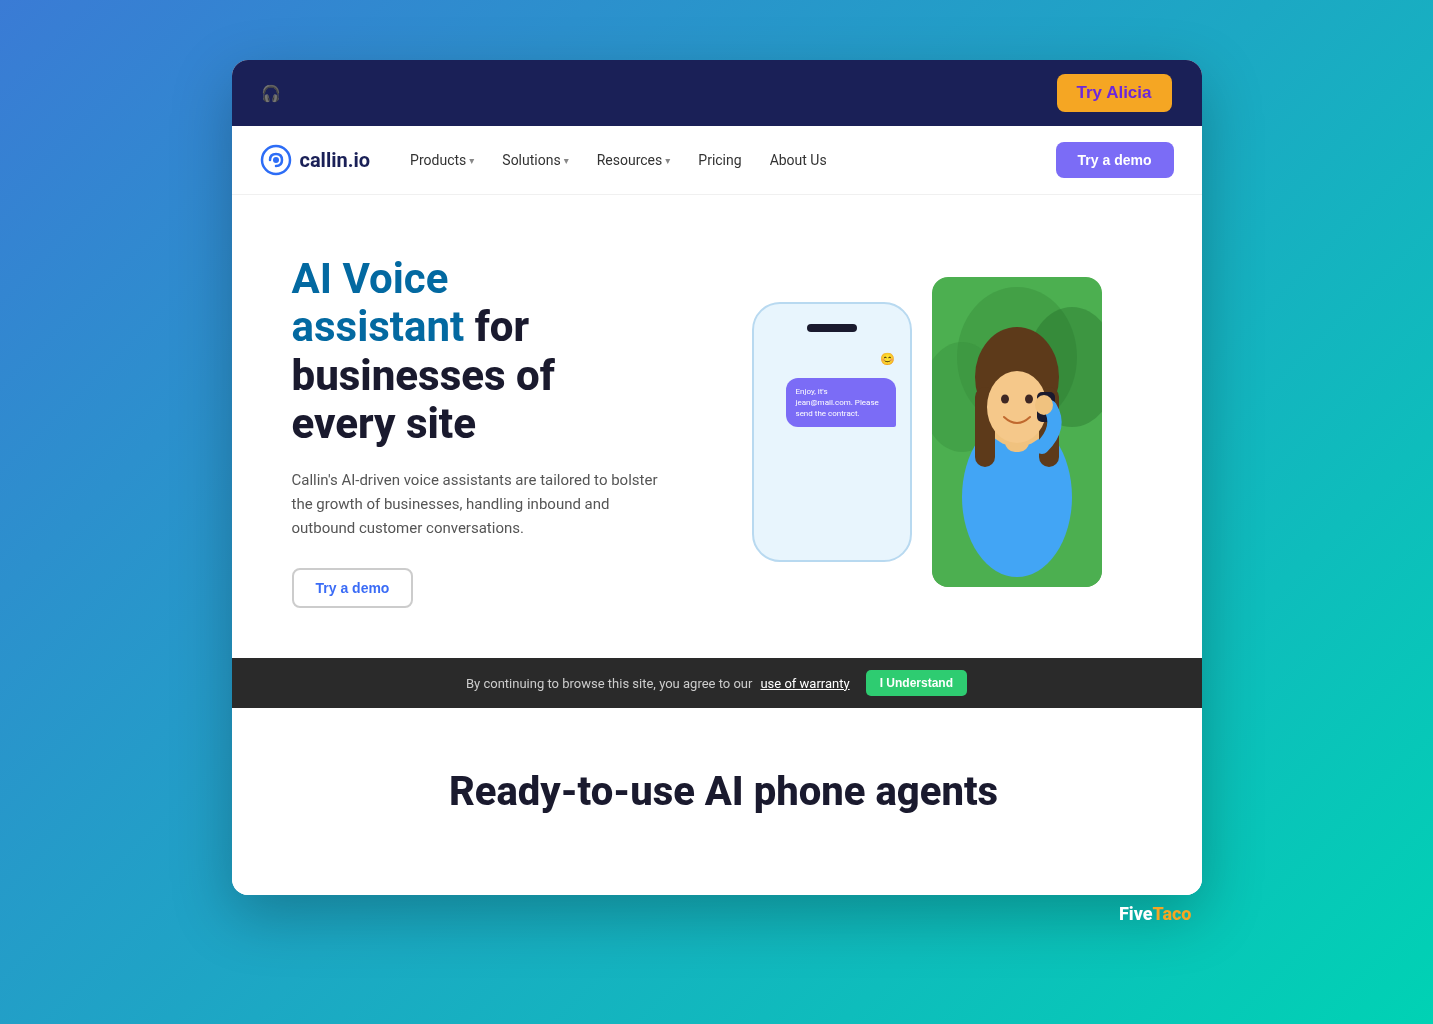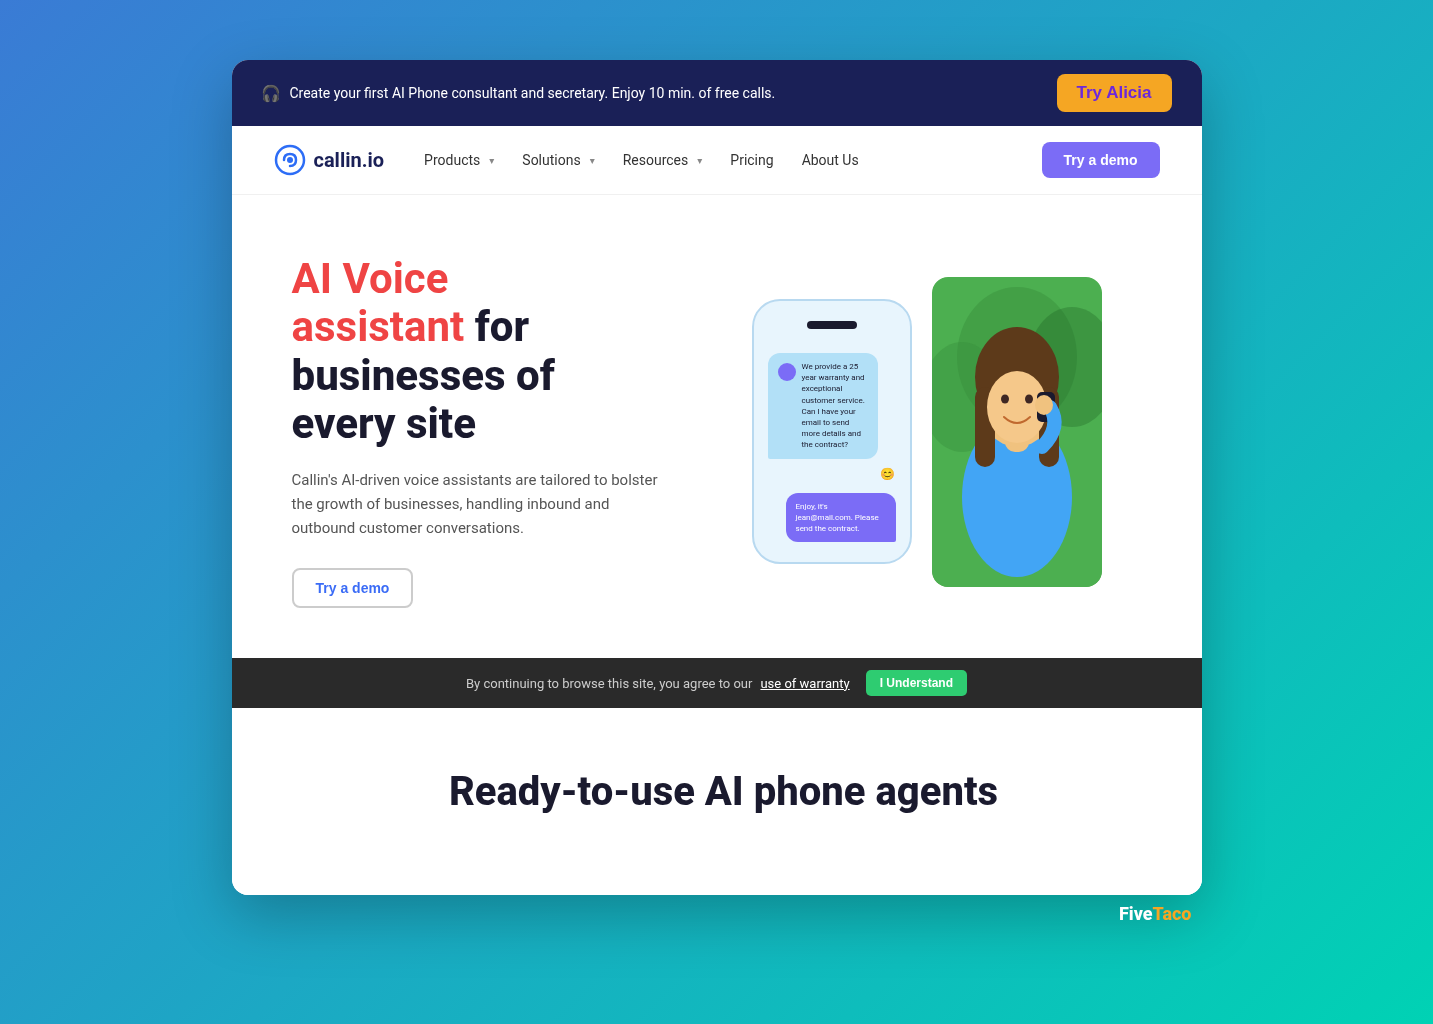--- a/index.html
+++ b/index.html
@@ -48,21 +48,21 @@
       border-radius: 8px;
       font-size: 17px;
       font-weight: 600;
       cursor: pointer;
     }
 
     
     .navbar {
       background: #fff;
       display: flex;
-      padding: 16px 42px;
+      padding: 16px 28px;
       border-bottom: 1px solid #f0f0f0;
       gap: 40px;
     }
     .logo {
       display: flex;
       align-items: center;
       gap: 8px;
       text-decoration: none;
       color: #1a2057;
       font-size: 20px;
@@ -77,21 +77,21 @@
       align-items: center;
       gap: 28px;
       flex: 1;
     }
     .nav-item {
       color: #333;
       font-size: 14px;
       cursor: pointer;
       display: flex;
       align-items: center;
-      gap: 9px;
+      gap: 3px;
       text-decoration: none;
     }
     .chevron {
       font-size: 10px;
       color: #888;
     }
     .nav-cta {
       margin-left: auto;
       background: #7b6cf6;
       color: #fff;
@@ -114,21 +114,21 @@
     }
     .hero-content {
       flex: 1;
       max-width: 380px;
     }
     .hero-title {
       font-size: 42px;
       line-height: 1.15;
       margin-bottom: 20px;
     }
-    .title-blue { color: #ef4444; font-weight: 700; }
+    .title-blue { color: #0369a1; font-weight: 700; }
     .title-dark { color: #1a1a2e; font-weight: 800; }
     .hero-description {
       color: #555;
       font-size: 15px;
       line-height: 1.6;
       margin-bottom: 28px;
     }
     .hero-demo-btn {
       background: #fff;
       color: #3b6cf6;
@@ -267,21 +267,20 @@
 </head>
 <body>
 
 <div style="display:flex; flex-direction:column; align-items:center; width:100%;">
 
   <div class="browser-window">
 
     <div class="announcement-bar">
       <div class="announcement-text">
         <span class="headset-icon">🎧</span>
-        <span>Create your first AI Phone consultant and secretary. Enjoy 10 min. of free calls.</span>
       </div>
       <button class="try-alicia-btn">Try Alicia</button>
     </div>
 
     <div class="navbar">
       <div class="logo">
 
         <svg class="logo-icon" viewBox="0 0 32 32" fill="none" xmlns="http://www.w3.org/2000/svg">
           <circle cx="16" cy="16" r="14" stroke="#2d6df6" stroke-width="2.5" fill="none"></circle>
           <path d="M10 16 Q10 10 16 10 Q22 10 22 16 Q22 22 16 22" stroke="#2d6df6" stroke-width="2.5" fill="none" stroke-linecap="round"></path>
@@ -326,24 +325,20 @@
           </span>
         </h1>
         <p class="hero-description">Callin's AI-driven voice assistants are tailored to bolster the growth of businesses, handling inbound and outbound customer conversations.</p>
         <button class="hero-demo-btn">Try a demo</button>
       </div>
 
       <div class="hero-visuals">
 
         <div class="phone-mockup">
           <div class="phone-notch"></div>
-          <div class="chat-bubble-left">
-            <div class="avatar-small"></div>
-            <span style="font-size:8px;">We provide a 25 year warranty and exceptional customer service. Can I have your email to send more details and the contract?</span>
-          </div>
           <div class="emoji-reaction">😊</div>
           <div class="chat-bubble-right" style="font-size:8px;">Enjoy, it's jean@mail.com. Please send the contract.</div>
         </div>
 
         <div class="person-image">
           <svg viewBox="0 0 170 310" xmlns="http://www.w3.org/2000/svg">
 
             <rect width="170" height="310" fill="#4caf50" rx="16"></rect>
             <ellipse cx="85" cy="80" rx="60" ry="70" fill="#2e7d32" opacity="0.3"></ellipse>
             <ellipse cx="30" cy="120" rx="40" ry="55" fill="#388e3c" opacity="0.4"></ellipse>

